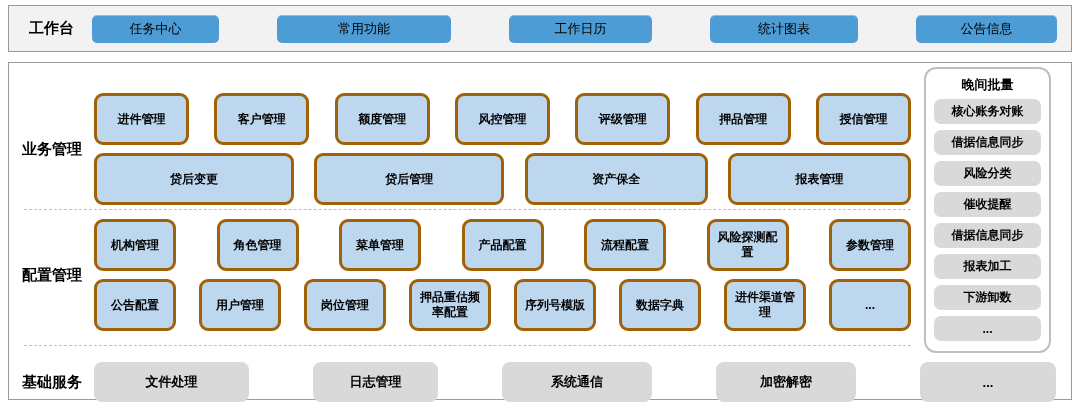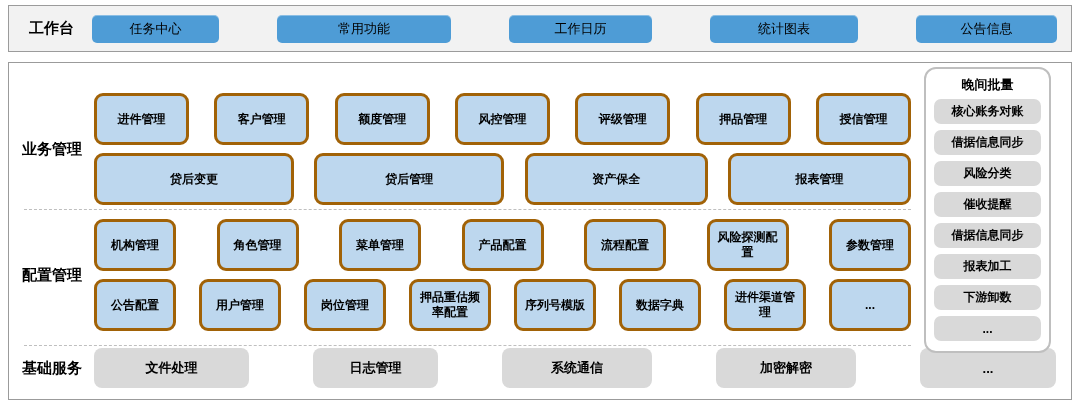--- a/index.html
+++ b/index.html
@@ -52,21 +52,21 @@
   .row-biz2 .box-blue:nth-child(3){width:183px}
   .row-biz2 .box-blue:nth-child(4){width:183px}
   .row-cfg .box-blue { width:82px; }
 
   .sep { border-top:1px dashed #BFBFBF; width:887px; margin-left:15px; height:0; }
 
   .section-business { margin-top:30px; }
   .sep1 { margin-top:4px; }
   .section-config { margin-top:9px; }
   .sep2 { margin-top:14px; }
-  .section-basic { margin-top:2px; }
+  .section-basic { margin-top:16px; }
   .section-basic .sec-rows { width:962px; }
 
   .box-gray {
     background:#D9D9D9; border-radius:8px; height:40px;
     display:flex; align-items:center; justify-content:center;
     font-weight:bold; font-size:13px; white-space:nowrap;
   }
   .row-basic .box-gray:nth-child(1){width:155px}
   .row-basic .box-gray:nth-child(2){width:125px}
   .row-basic .box-gray:nth-child(3){width:150px}

